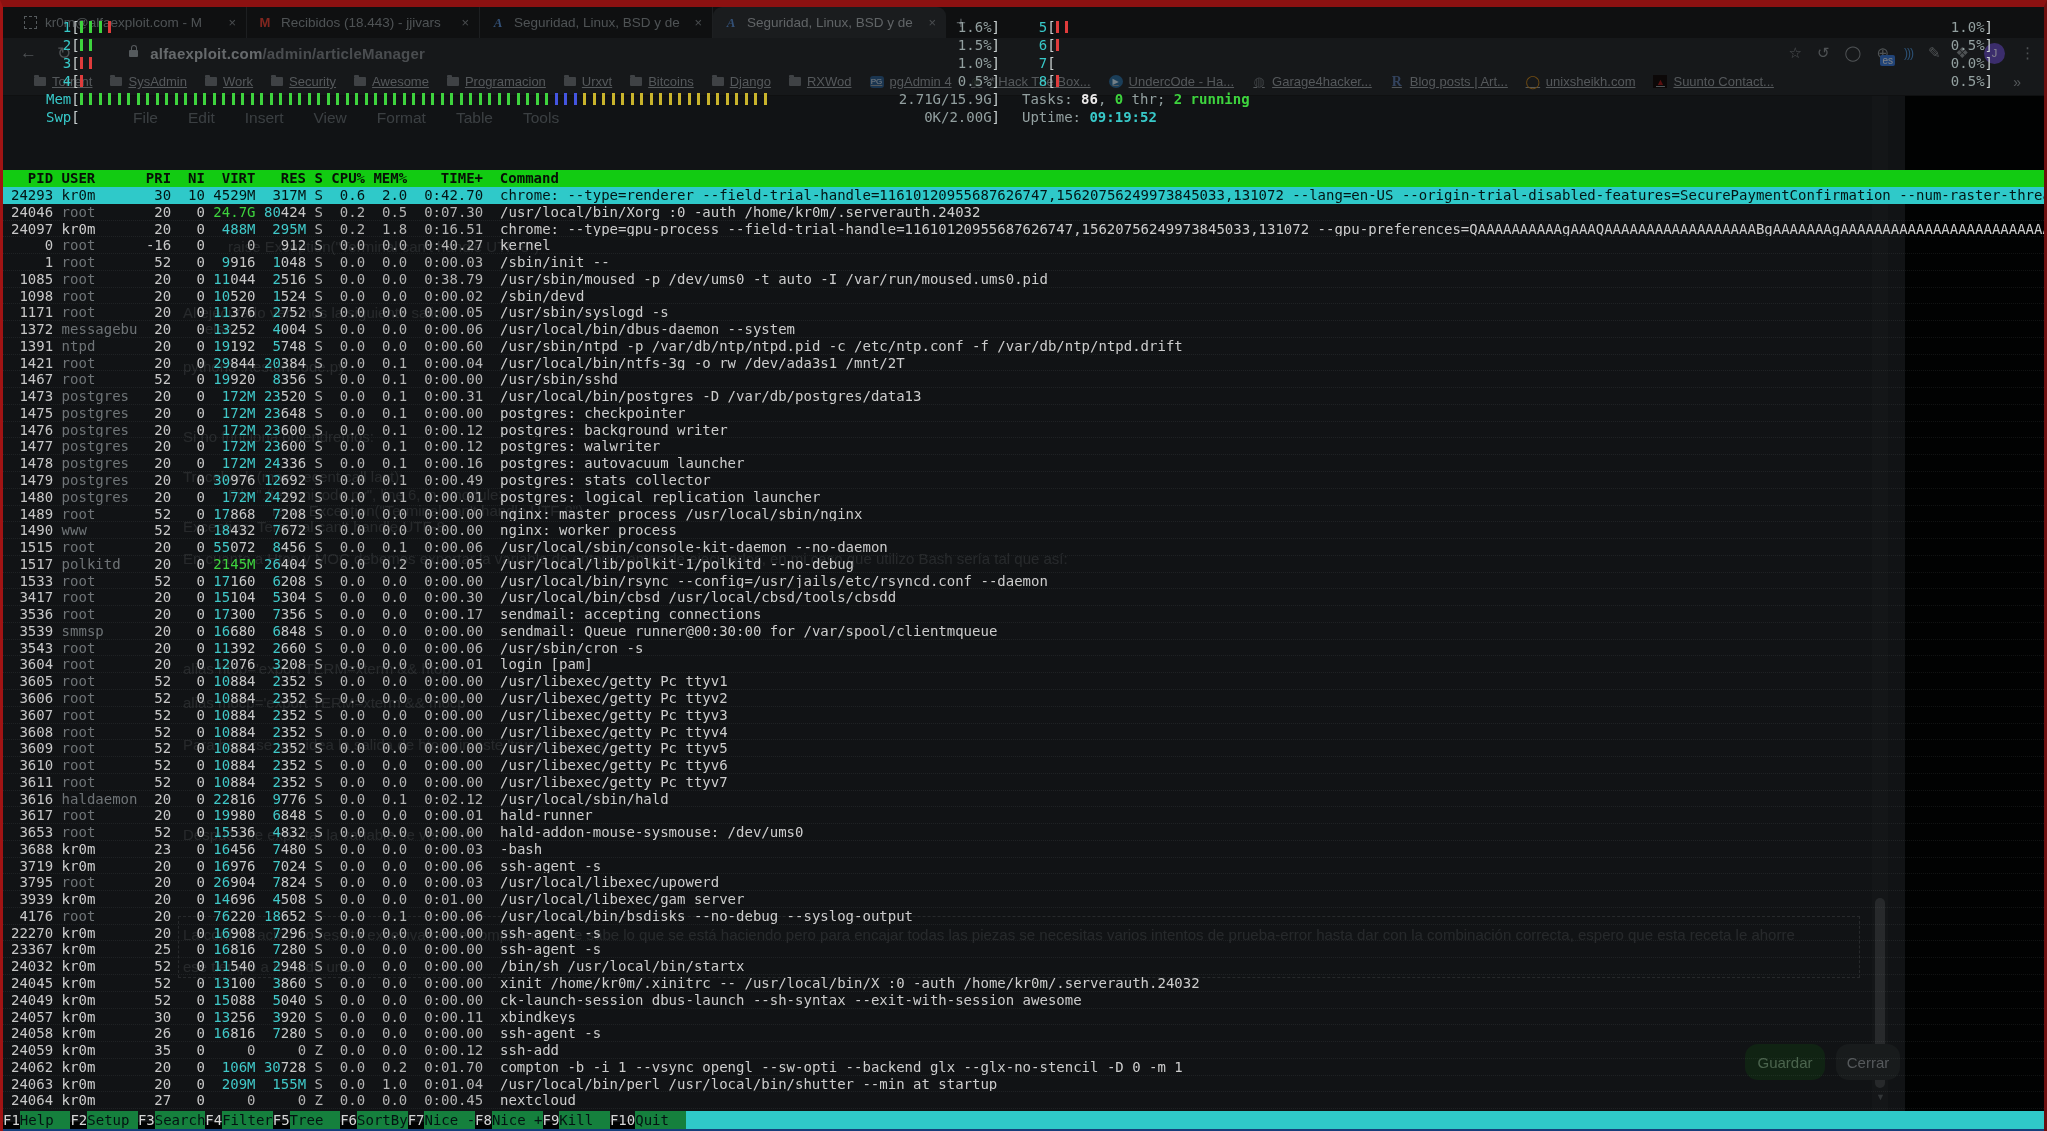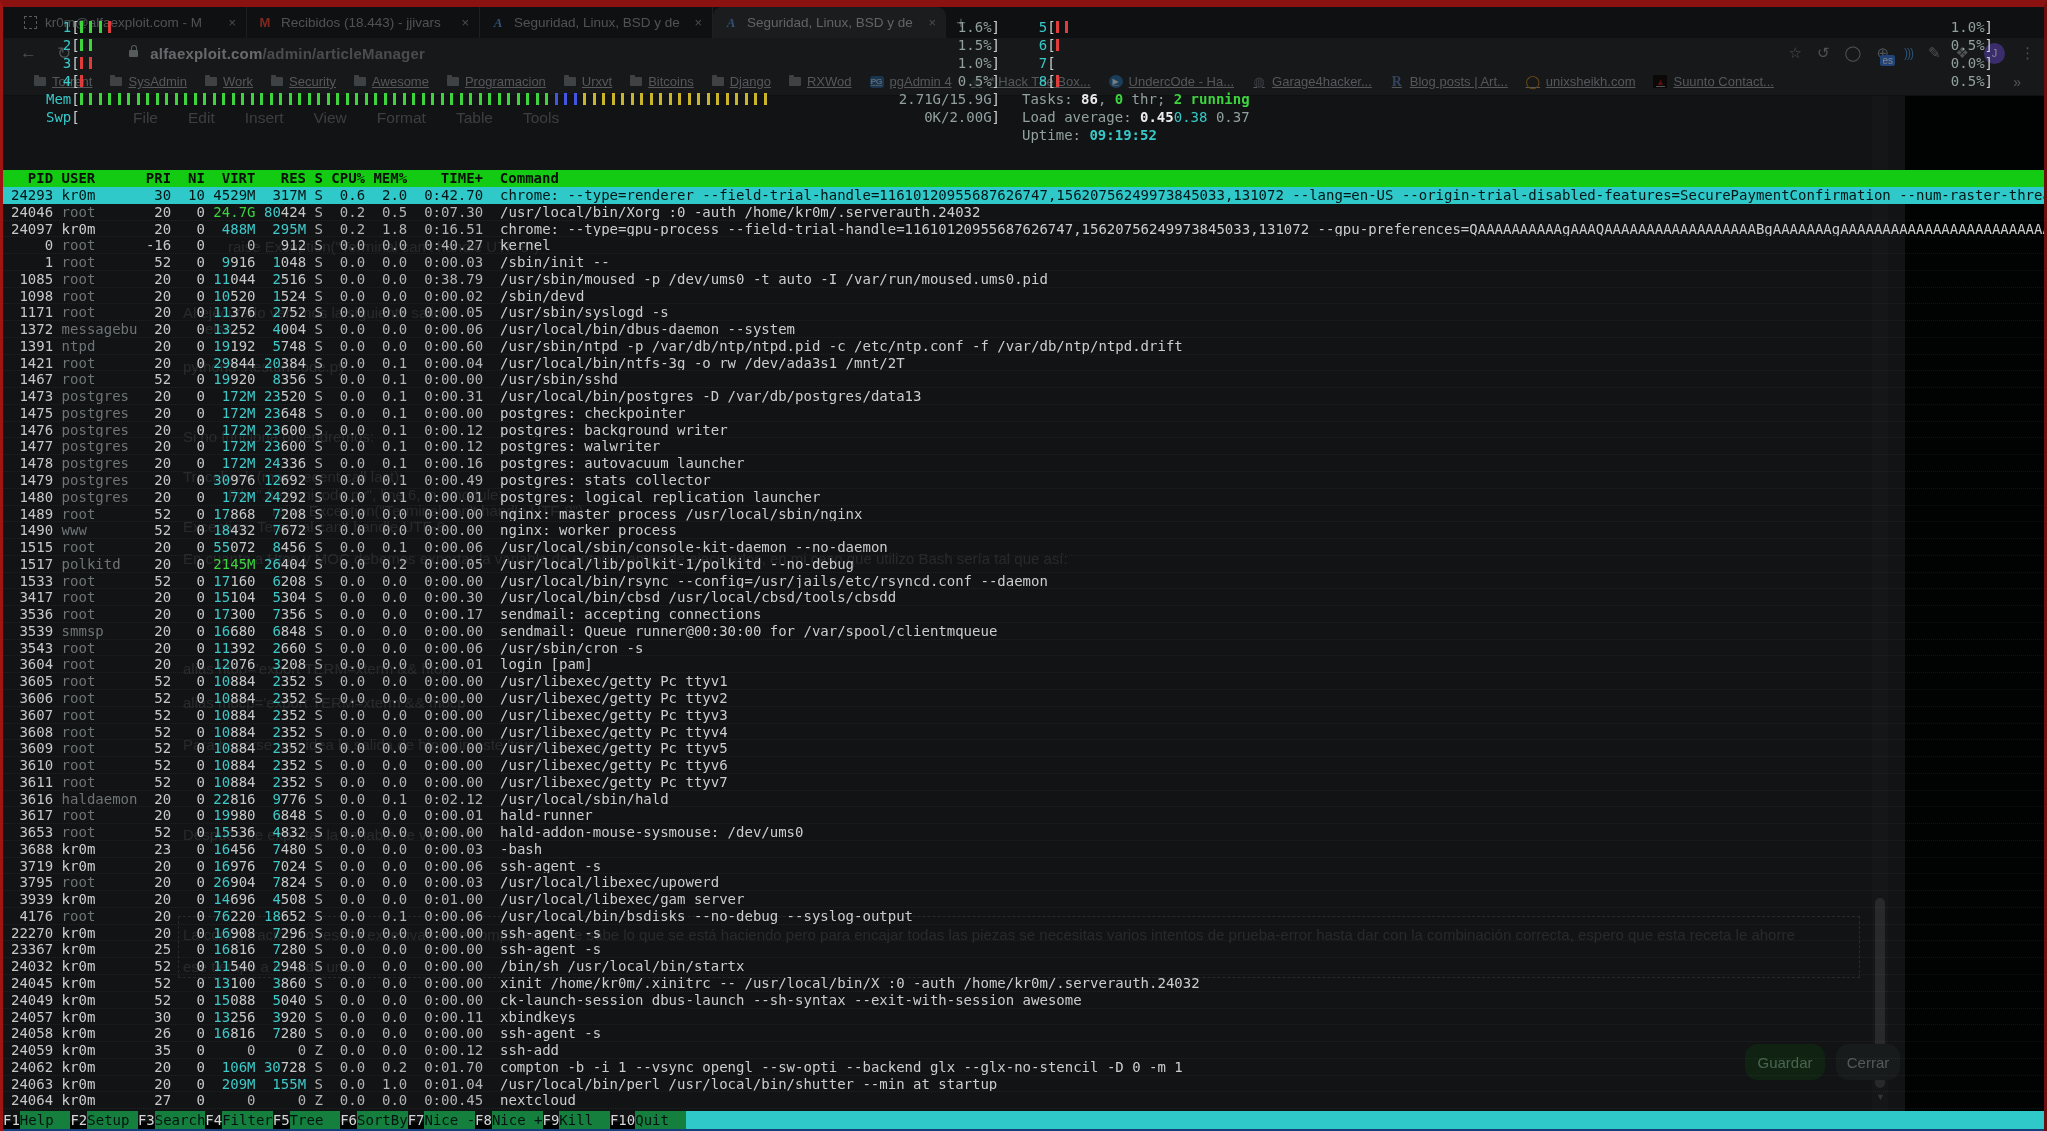--- a/index.html
+++ b/index.html
@@ -245,21 +245,20 @@
         <div class="mline"><span class="mlabel">  4</span><span class="mbrk">[</span><span class="mfill"><span class="bar r"></span><span class="mval">0.5%</span></span><span class="mbrk">]</span></div>
         <div class="mline"><span class="mlabel">Mem</span><span class="mbrk">[</span><span class="mfill"><span class="bar g"></span><span class="bar g"></span><span class="bar g"></span><span class="bar g"></span><span class="bar g"></span><span class="bar g"></span><span class="bar g"></span><span class="bar g"></span><span class="bar g"></span><span class="bar g"></span><span class="bar g"></span><span class="bar g"></span><span class="bar g"></span><span class="bar g"></span><span class="bar g"></span><span class="bar g"></span><span class="bar g"></span><span class="bar g"></span><span class="bar g"></span><span class="bar g"></span><span class="bar g"></span><span class="bar g"></span><span class="bar g"></span><span class="bar g"></span><span class="bar g"></span><span class="bar g"></span><span class="bar g"></span><span class="bar g"></span><span class="bar g"></span><span class="bar g"></span><span class="bar g"></span><span class="bar g"></span><span class="bar g"></span><span class="bar g"></span><span class="bar g"></span><span class="bar g"></span><span class="bar g"></span><span class="bar g"></span><span class="bar g"></span><span class="bar g"></span><span class="bar g"></span><span class="bar g"></span><span class="bar g"></span><span class="bar g"></span><span class="bar g"></span><span class="bar g"></span><span class="bar g"></span><span class="bar g"></span><span class="bar g"></span><span class="bar g"></span><span class="bar b"></span><span class="bar b"></span><span class="bar b"></span><span class="bar y"></span><span class="bar y"></span><span class="bar y"></span><span class="bar y"></span><span class="bar y"></span><span class="bar y"></span><span class="bar y"></span><span class="bar y"></span><span class="bar y"></span><span class="bar y"></span><span class="bar y"></span><span class="bar y"></span><span class="bar y"></span><span class="bar y"></span><span class="bar y"></span><span class="bar y"></span><span class="bar y"></span><span class="bar y"></span><span class="bar y"></span><span class="bar y"></span><span class="mval">2.71G/15.9G</span></span><span class="mbrk">]</span></div>
         <div class="mline"><span class="mlabel">Swp</span><span class="mbrk">[</span><span class="mfill"><span class="mval">0K/2.00G</span></span><span class="mbrk">]</span></div>
       </div>
     <div class="mcol" id="meters-right" style="left:1019px;top:11px;width:971px;">
         <div class="mline"><span class="mlabel">  5</span><span class="mbrk">[</span><span class="mfill"><span class="bar r"></span><span class="bar r"></span><span class="mval">1.0%</span></span><span class="mbrk">]</span></div>
         <div class="mline"><span class="mlabel">  6</span><span class="mbrk">[</span><span class="mfill"><span class="bar r"></span><span class="mval">0.5%</span></span><span class="mbrk">]</span></div>
         <div class="mline"><span class="mlabel">  7</span><span class="mbrk">[</span><span class="mfill"><span class="mval">0.0%</span></span><span class="mbrk">]</span></div>
         <div class="mline"><span class="mlabel">  8</span><span class="mbrk">[</span><span class="mfill"><span class="bar r"></span><span class="mval">0.5%</span></span><span class="mbrk">]</span></div>
         <div class="tline">Tasks: <span class="tw">86</span>, <span class="tg">0</span> thr; <span class="tg">2 running</span></div>
-        <div class="tline">Load average: <span class="tw">0.45</span> <span class="tc2">0.38</span> 0.37</div>
         <div class="tline">Uptime: <span class="tc">09:19:52</span></div>
       </div>
     <div id="hdr">  PID USER      PRI  NI  VIRT   RES S CPU% MEM%    TIME+  Command</div>
     <div id="rows">
         <div class="prow selected"><span class="c-def">24293</span> <span class="c-usr">kr0m     </span> <span class="c-def"> 30</span> <span class="c-def"> 10</span> <span class="c-green">4529M</span>  <span class="c-teal">317M</span> <span class="c-gray">S</span> <span class="c-gray"> 0.6</span> <span class="c-gray"> 2.0</span> <span class="c-gray"> 0:42.70</span>  <span class="c-cmd">chrome: --type=renderer --field-trial-handle=11610120955687626747,15620756249973845033,131072 --lang=en-US --origin-trial-disabled-features=SecurePaymentConfirmation --num-raster-threads=4 --enable-main-frame-before-activation</span></div>
         <div class="prow"><span class="c-def">24046</span> <span class="c-dim">root     </span> <span class="c-def"> 20</span> <span class="c-def">  0</span> <span class="c-green">24.7G</span> <span class="c-teal">80</span><span class="c-def">424</span> <span class="c-gray">S</span> <span class="c-gray"> 0.2</span> <span class="c-gray"> 0.5</span> <span class="c-gray"> 0:07.30</span>  <span class="c-cmd">/usr/local/bin/Xorg :0 -auth /home/kr0m/.serverauth.24032</span></div>
         <div class="prow"><span class="c-def">24097</span> <span class="c-usr">kr0m     </span> <span class="c-def"> 20</span> <span class="c-def">  0</span>  <span class="c-teal">488M</span>  <span class="c-teal">295M</span> <span class="c-gray">S</span> <span class="c-gray"> 0.2</span> <span class="c-gray"> 1.8</span> <span class="c-gray"> 0:16.51</span>  <span class="c-cmd">chrome: --type=gpu-process --field-trial-handle=11610120955687626747,15620756249973845033,131072 --gpu-preferences=QAAAAAAAAAAgAAAQAAAAAAAAAAAAAAAAAABgAAAAAAAgAAAAAAAAAAAAAAAAAAAAAAAAAAAAAAAAAAAAAAAAAAAAAAAAAAAAAAAAAAAAAAAAAAAA</span></div>
         <div class="prow"><span class="c-def">    0</span> <span class="c-dim">root     </span> <span class="c-def">-16</span> <span class="c-def">  0</span>     <span class="c-gray">0</span>   <span class="c-def">912</span> <span class="c-gray">S</span> <span class="c-gray"> 0.0</span> <span class="c-gray"> 0.0</span> <span class="c-gray"> 0:40.27</span>  <span class="c-cmd">kernel</span></div>
         <div class="prow"><span class="c-def">    1</span> <span class="c-dim">root     </span> <span class="c-def"> 52</span> <span class="c-def">  0</span>  <span class="c-teal">9</span><span class="c-def">916</span>  <span class="c-teal">1</span><span class="c-def">048</span> <span class="c-gray">S</span> <span class="c-gray"> 0.0</span> <span class="c-gray"> 0.0</span> <span class="c-gray"> 0:00.03</span>  <span class="c-cmd">/sbin/init --</span></div>
         <div class="prow"><span class="c-def"> 1085</span> <span class="c-dim">root     </span> <span class="c-def"> 20</span> <span class="c-def">  0</span> <span class="c-teal">11</span><span class="c-def">044</span>  <span class="c-teal">2</span><span class="c-def">516</span> <span class="c-gray">S</span> <span class="c-gray"> 0.0</span> <span class="c-gray"> 0.0</span> <span class="c-gray"> 0:38.79</span>  <span class="c-cmd">/usr/sbin/moused -p /dev/ums0 -t auto -I /var/run/moused.ums0.pid</span></div>

